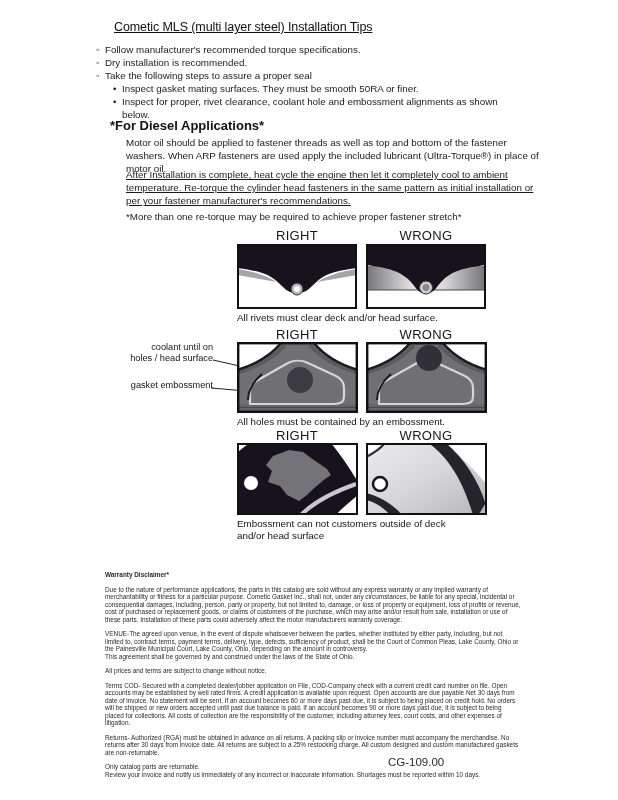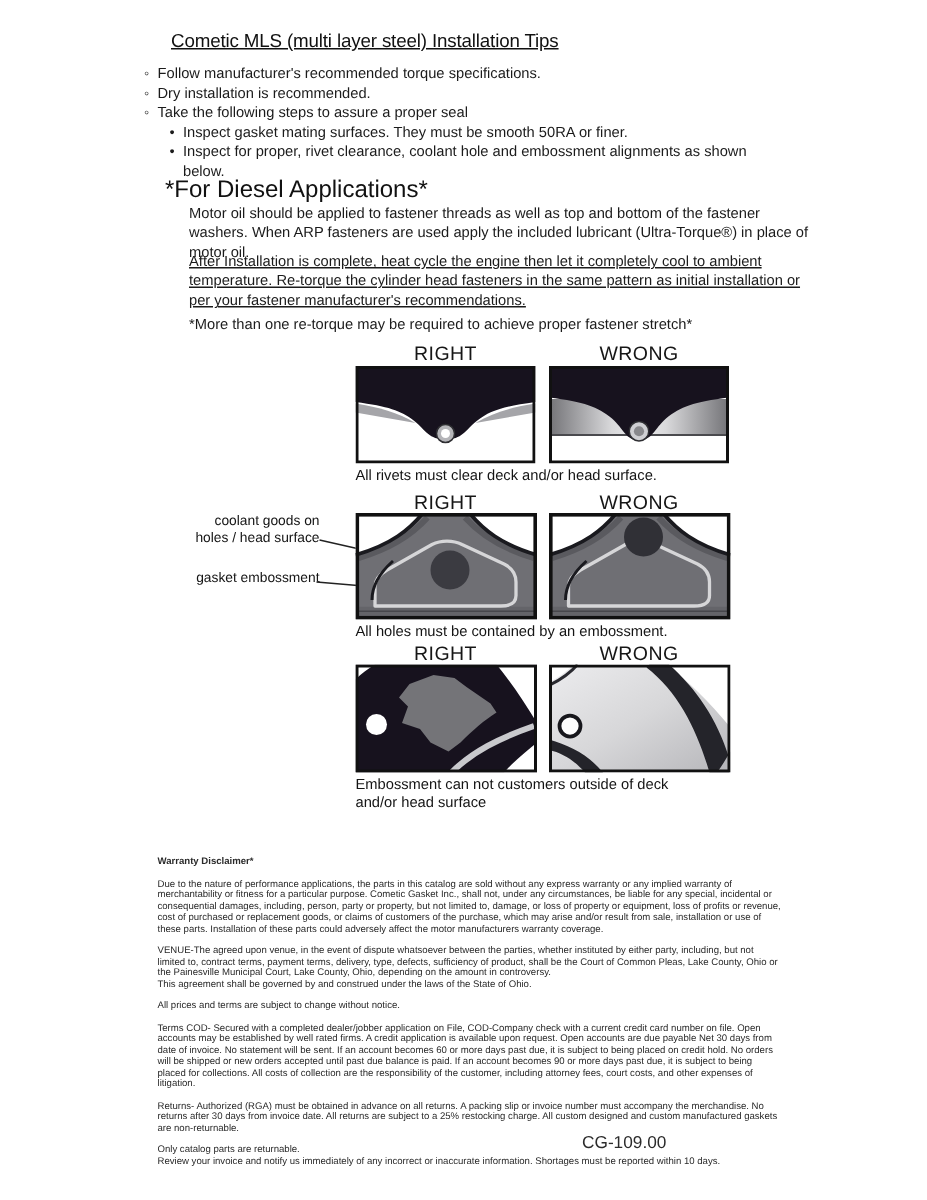--- a/index.html
+++ b/index.html
@@ -4,21 +4,21 @@
 <style>
   html,body{margin:0;padding:0;background:#ffffff;}
   body{width:618px;height:800px;position:relative;font-family:"Liberation Sans",sans-serif;color:#1a1a1a;overflow:hidden;}
   .abs{position:absolute;}
   .doc-title{left:114px;top:20px;font-size:12.5px;font-weight:normal;text-decoration:underline;letter-spacing:-0.1px;color:#111;}
   .tips{left:96px;top:43px;width:430px;font-size:9.8px;line-height:13px;color:#1b1b1b;}
   .tip{position:relative;padding-left:9px;}
   .tip::before{content:"◦";position:absolute;left:0;top:0;font-size:9.8px;}
   .subtip{position:relative;margin-left:17px;padding-left:9px;}
   .subtip::before{content:"•";position:absolute;left:0;top:0;font-size:9.8px;}
-  .h2{left:110px;top:118px;font-size:16px;font-weight:normal;color:#111;}
+  .h2{left:110px;top:118px;font-size:13px;font-weight:bold;color:#111;}
   .para{width:420px;font-size:9.8px;line-height:13.2px;color:#1b1b1b;margin-left:16px;}
   .p1{left:110px;top:136px;}
   .p2{left:110px;top:168px;text-decoration:underline;}
   .pnote{left:110px;top:210px;}
   .dlabel{width:120px;text-align:center;font-size:13px;color:#161616;letter-spacing:0.3px;}
   .caption{font-size:9.8px;line-height:11.8px;color:#141414;}
   .ann{font-size:9.2px;line-height:10.5px;text-align:right;color:#141414;}
   .warranty{left:105px;top:571px;width:417px;font-size:6.4px;line-height:7.5px;color:#2a2a2a;}
   .warranty .whead{font-weight:bold;margin:0 0 7px 0;}
   .warranty p{margin:0 0 7px 0;}
@@ -75,21 +75,21 @@
   <circle cx="60" cy="43.5" r="3.4" fill="#88888c"></circle>
   <rect x="1" y="1" width="118" height="63" fill="none" stroke="#111111" stroke-width="2"></rect>
 </svg>
 
 <div class="abs caption" style="left:237px;top:312px;">All rivets must clear deck and/or head surface.</div>
 
 <div class="abs dlabel" style="left:237px;top:327px;">RIGHT</div>
 <div class="abs dlabel" style="left:366px;top:327px;">WRONG</div>
 
 <div class="abs ann" style="left:88px;top:342px;width:125px;">
-  <div>coolant goods on</div>
+  <div>coolant until on</div>
   <div>holes / head surface</div>
 </div>
 <div class="abs ann" style="left:88px;top:380px;width:125px;">gasket embossment</div>
 
 <svg class="abs" style="left:205px;top:338px;" width="135" height="70" viewBox="0 0 135 70">
   <line x1="8" y1="22" x2="92" y2="41" stroke="#222222" stroke-width="1"></line>
   <line x1="6" y1="50" x2="65" y2="55" stroke="#222222" stroke-width="1"></line>
 </svg>
 
 <svg class="abs" style="left:237px;top:342px;" width="121" height="71" viewBox="0 0 121 71">

